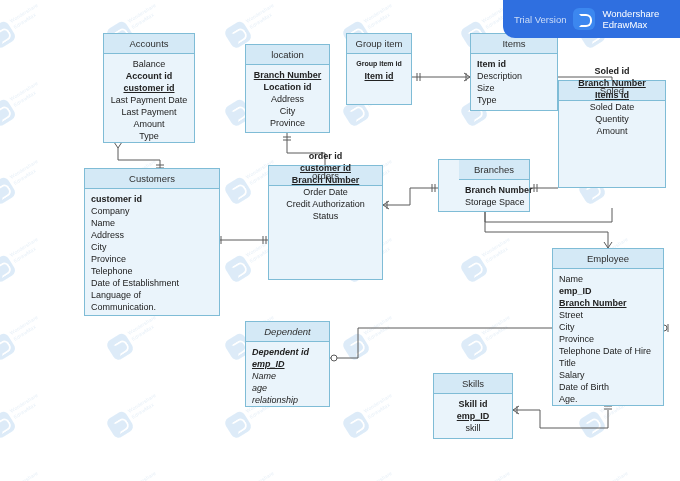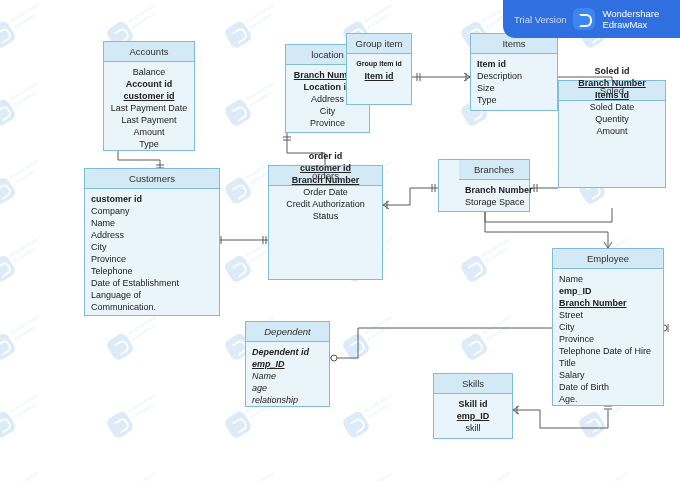--- a/index.html
+++ b/index.html
@@ -266,34 +266,34 @@
       <circle cx="334" cy="358" r="3" fill="#ffffff"></circle>
       <circle cx="664" cy="328" r="3" fill="#ffffff"></circle>
       <path d="M668 324 L668 332"></path>
 
       <path d="M513 410 L540 410 L540 428 L608 428 L608 410"></path>
       <path d="M513 410 L519 406 M513 410 L519 414 M517 406 L517 414"></path>
       <path d="M604 406 L612 406 M604 409 L612 409"></path>
     </g>
   </svg>
 
-  <div class="entity center" id="e-accounts" style="left:103px;top:33px;width:92px;height:110px;margin-top:8px;">
+  <div class="entity center" id="e-accounts" style="left:103px;top:33px;width:92px;height:110px;">
     <div class="hdr">Accounts</div>
     <div class="body">
         <div class="f">Balance</div>
         <div class="f pk">Account id</div>
         <div class="f pkfk">customer id</div>
         <div class="f">Last Payment Date</div>
         <div class="f">Last Payment</div>
         <div class="f">Amount</div>
         <div class="f">Type</div>
       </div>
   </div>
 
-  <div class="entity center" id="e-location" style="left:245px;top:44px;width:85px;height:89px;margin-left:40px;">
+  <div class="entity center" id="e-location" style="left:245px;top:44px;width:85px;height:89px;">
     <div class="hdr">location</div>
     <div class="body">
         <div class="f pkfk">Branch Number</div>
         <div class="f pk">Location id</div>
         <div class="f">Address</div>
         <div class="f">City</div>
         <div class="f">Province</div>
       </div>
   </div>
 

